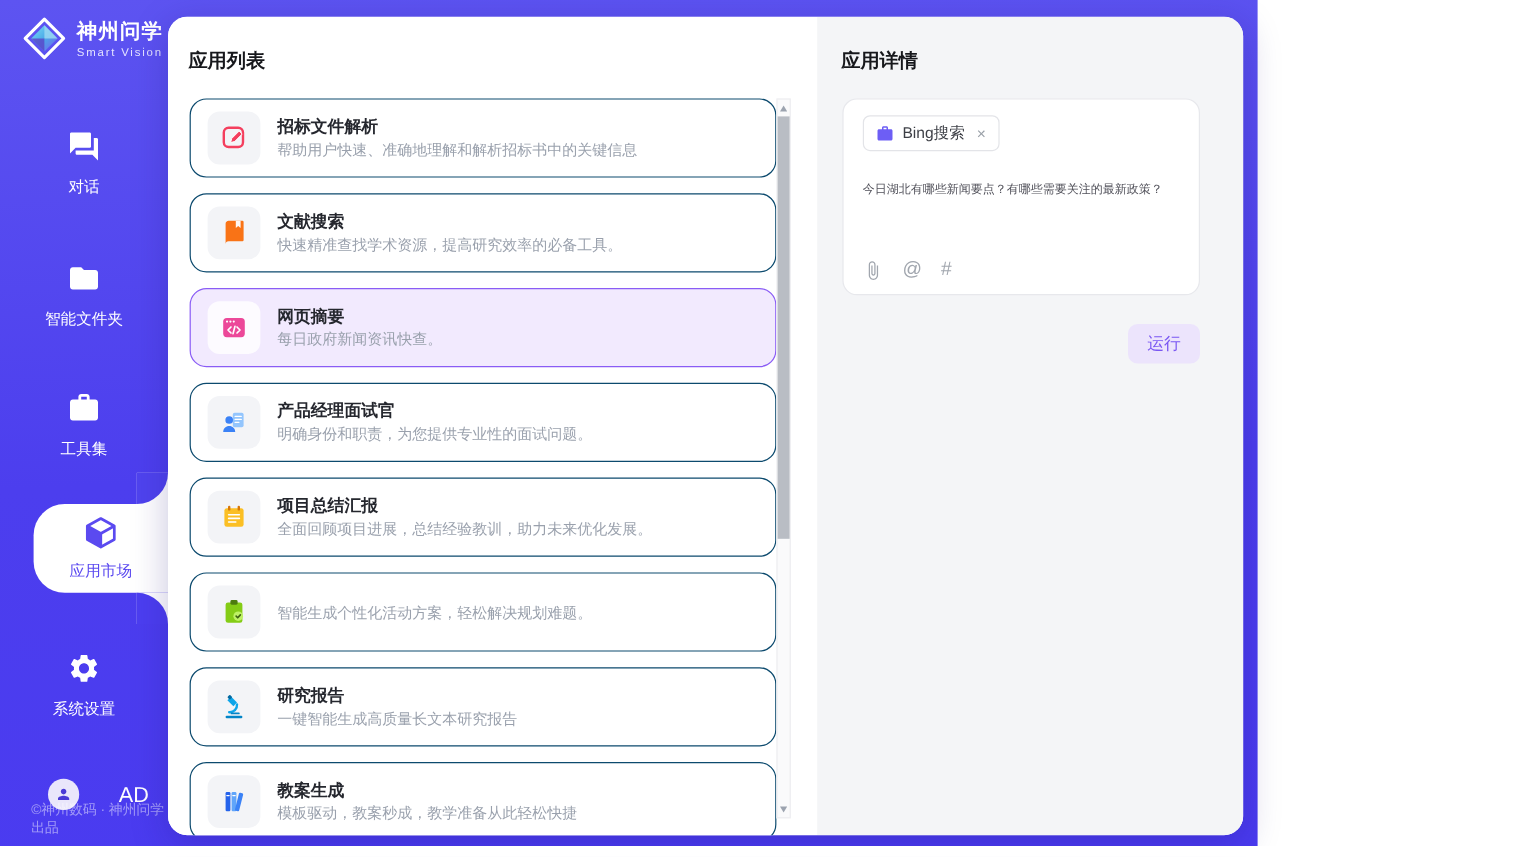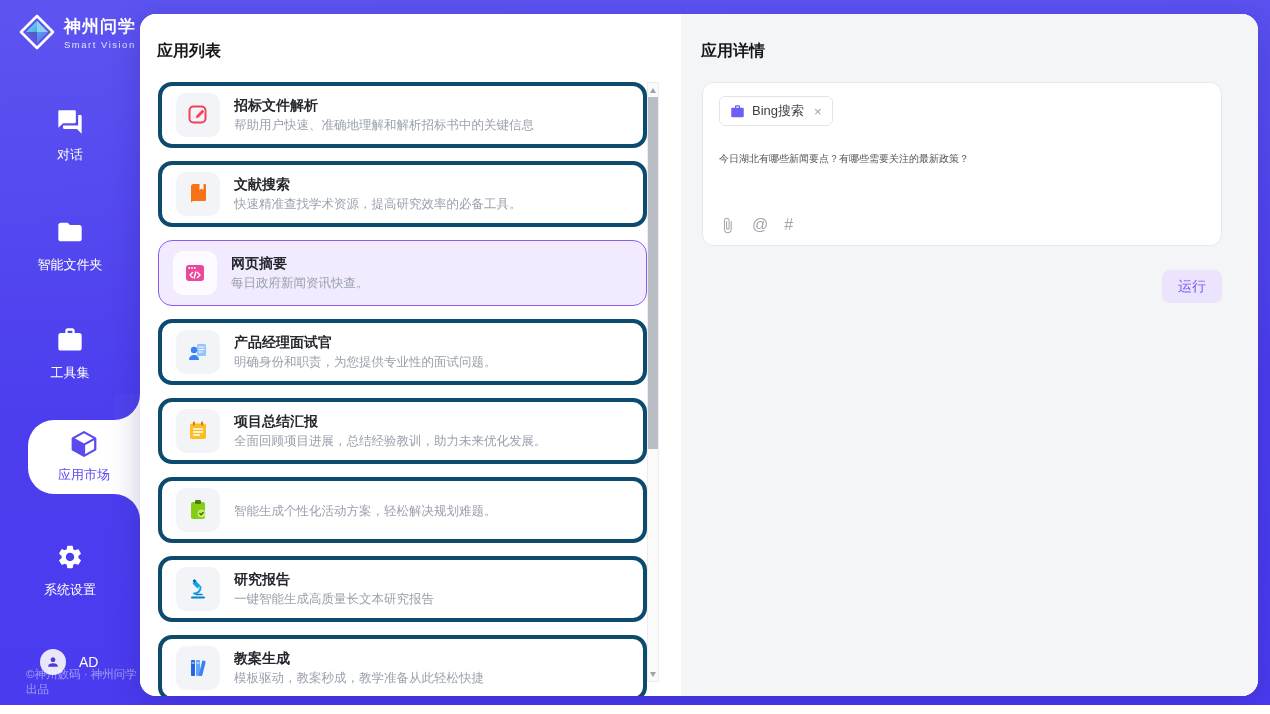--- a/index.html
+++ b/index.html
@@ -1,18 +1,18 @@
 <!DOCTYPE html>
 <html><head>
 <meta charset="utf-8">
 <style>
   * { margin:0; padding:0; box-sizing:border-box; }
   html,body { width:1270px; height:714px; background:#fff; overflow:hidden;
     font-family:"Liberation Sans","DejaVu Sans",sans-serif; }
-  .app { position:relative; width:1270px; height:705px;
+  .app { position:relative; width:1048px; height:705px;
     background:linear-gradient(178deg,#5d54f1 0%,#4c3eee 55%,#4a3bf0 100%); }
 
   
   .sidebar { position:absolute; left:0; top:0; width:140px; height:100%; }
   .logo-row { position:absolute; left:18px; top:13px; display:flex; align-items:center; gap:8px; }
   .logo-text .cn { color:#fff; font-size:17px; font-weight:bold; letter-spacing:1px; }
   .logo-text .en { color:#e4e3ff; font-size:9.5px; letter-spacing:1.5px; margin-top:1px; }
   .nav-item { position:absolute; left:0; width:140px; text-align:center; color:#fff; cursor:pointer; }
   .nav-item .nav-label { display:block; margin-top:6px; font-size:13px; }
   .nav-item .nav-label.u { }
@@ -22,32 +22,32 @@
   .active-blob { position:absolute; left:28px; top:420px; width:112px; height:74px;
     background:#fff; border-radius:26px 0 0 26px; text-align:center; padding-top:9px; cursor:pointer; }
   .active-blob .nav-label { display:block; margin-top:3px; font-size:13px; color:#5b4af0;font-family:Liberation Serif, serif; }
   .curve { position:absolute; right:0; width:26px; height:26px; background:#fff; }
   .curve.t { top:-26px; } .curve.b { bottom:-26px; }
   .curve.t::after { content:''; position:absolute; inset:0; background:#4f43ee; border-bottom-right-radius:26px; }
   .curve.b::after { content:''; position:absolute; inset:0; background:#4c3ef0; border-top-right-radius:26px; }
 
   .user-row { position:absolute; left:40px; top:649px; display:flex; align-items:center; gap:13px; cursor:pointer; }
   .avatar { width:26px; height:26px; border-radius:50%; background:#e9e6fb; display:flex; align-items:center; justify-content:center; }
-  .user-name { color:#fff; font-size:14px; }
+  .user-name { color:#fff; font-size:18px;margin-left:20px; }
   .side-footer { position:absolute; left:26px; bottom:8px; color:rgba(255,255,255,0.48); font-size:11.5px; }
 
   
   .main-panel { position:absolute; left:140px; top:14px; right:12px; bottom:9px;
     border-radius:16px; overflow:hidden; display:flex; background:#fff;
     box-shadow:0 8px 30px rgba(30,20,120,0.25); }
   .pane-title { font-size:16px; font-weight:bold; color:#17181c; }
 
   .list-pane { position:relative; width:541px; background:#fff; padding:27px 0 0 17px; }
   .cards { position:absolute; left:18px; top:68px; width:489px; display:flex; flex-direction:column; gap:13px; }
-  .card { height:66px; border:4px solid #0c4a6e; border-radius:14px; background:#fff;
+  .card { height:66px; border:1px solid #0c4a6e; border-radius:14px; background:#fff;
     display:flex; align-items:center; padding:0 14px; cursor:pointer; }
   .card.selected { background:#f2eafe; border:1.5px solid #8a5cf5; }
   .tile { width:44px; height:44px; border-radius:10px; background:#f3f4f7; flex:none;
     display:flex; align-items:center; justify-content:center; }
   .card.selected .tile { background:#fdfbff; }
   .card-text { margin-left:14px; overflow:hidden; }
   .card-title { font-size:14px; font-weight:bold; color:#25272e; }
   .card-desc { font-size:12.5px; color:#9aa1ad; margin-top:2px; white-space:nowrap; }
   .card.clipped { height:66px; margin-bottom:-14px; }
 

